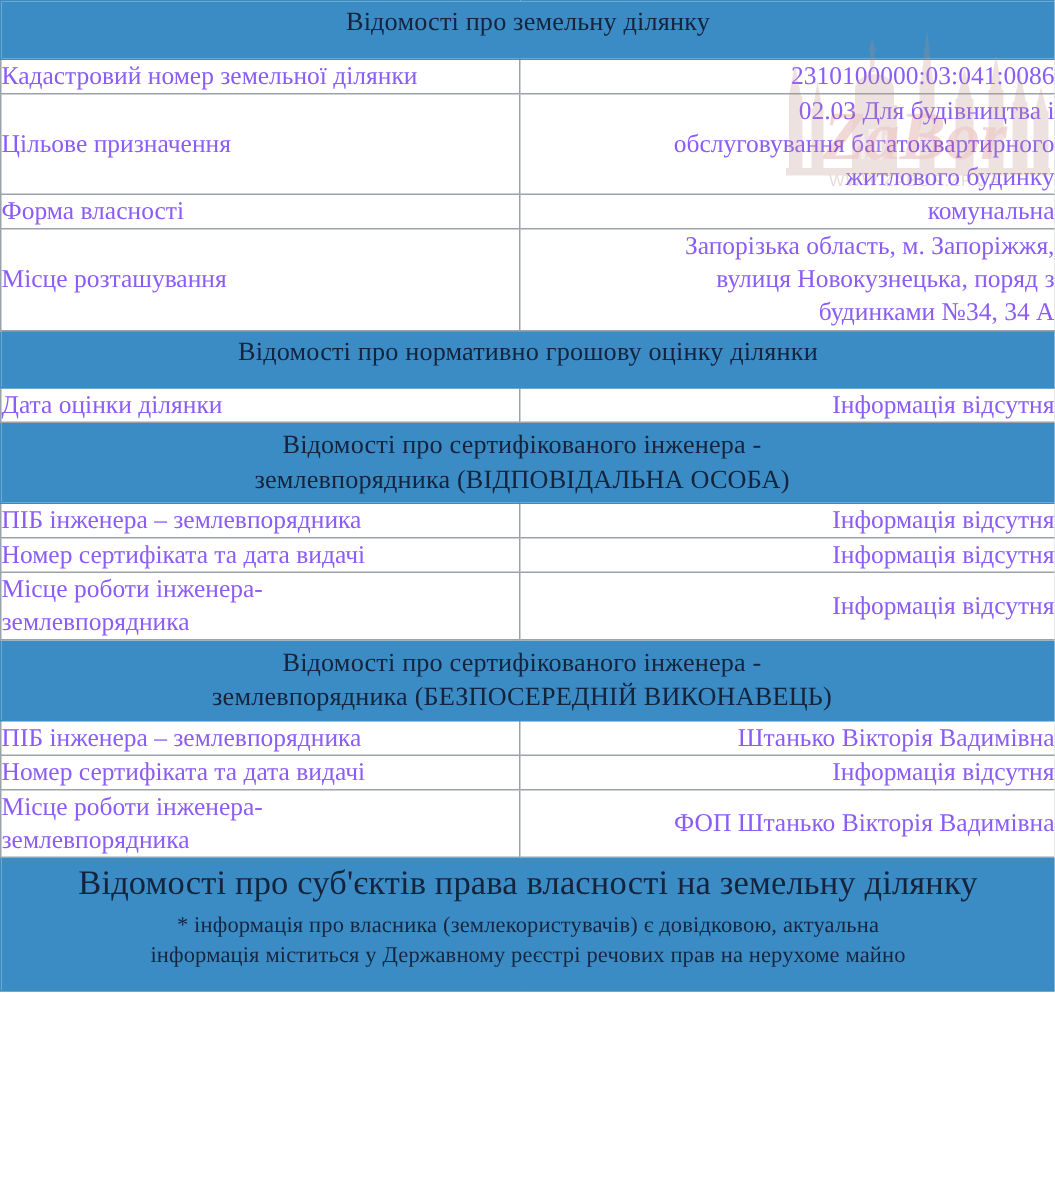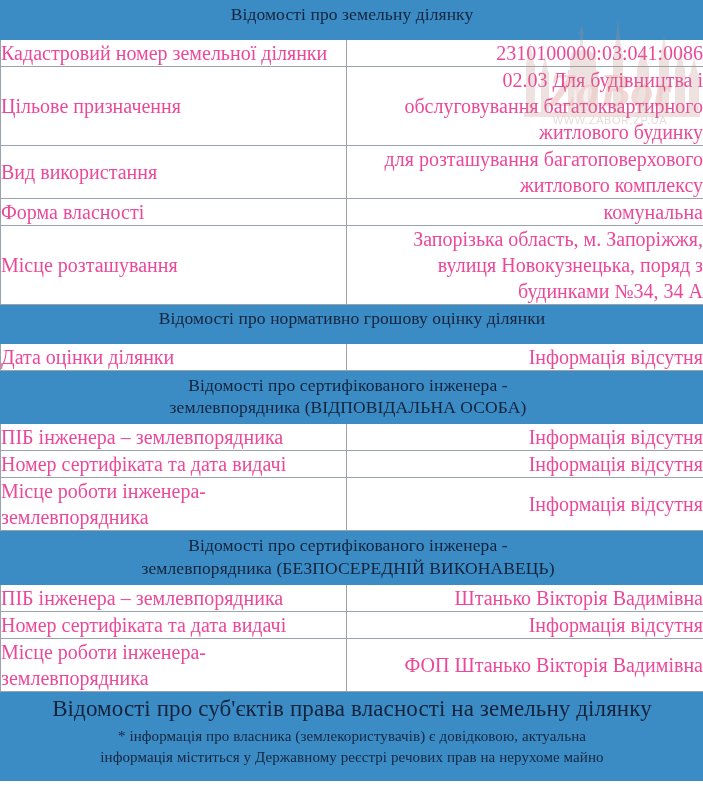--- a/index.html
+++ b/index.html
@@ -67,23 +67,23 @@
     font-size: 17.5px;
     line-height: 1.30;
     padding: 3px 16px 4px 8px;
     letter-spacing: 0.1px;
   }
   tr.section.tight td { padding: 2px 8px 13px 8px; }
   tr.section .ln { display: block; white-space: nowrap; }
 
   
   td.label, td.value {
-    font-size: 20px;
+    font-size: 17px;
     line-height: 1.30;
-    color: #ec4899;
+    color: #8b5cf6;
   }
   td.label {
     padding: 3px 6px 4px 5px;
     text-align: left;
   }
   td.value {
     padding: 3px 6px 4px 6px;
     text-align: right;
     margin-top: 48px;
   }
@@ -174,29 +174,20 @@
             <span class="ln">Цільове призначення</span>
           </td>
           <td class="value">
             <span class="ln">02.03 Для будівництва і</span>
             <span class="ln">обслуговування багатоквартирного</span>
             <span class="ln">житлового будинку</span>
           </td>
         </tr>
         <tr>
           <td class="label">
-            <span class="ln">Вид використання</span>
-          </td>
-          <td class="value">
-            <span class="ln">для розташування багатоповерхового</span>
-            <span class="ln">житлового комплексу</span>
-          </td>
-        </tr>
-        <tr>
-          <td class="label">
             <span class="ln">Форма власності</span>
           </td>
           <td class="value">
             <span class="ln">комунальна</span>
           </td>
         </tr>
         <tr>
           <td class="label">
             <span class="ln">Місце розташування</span>
           </td>

